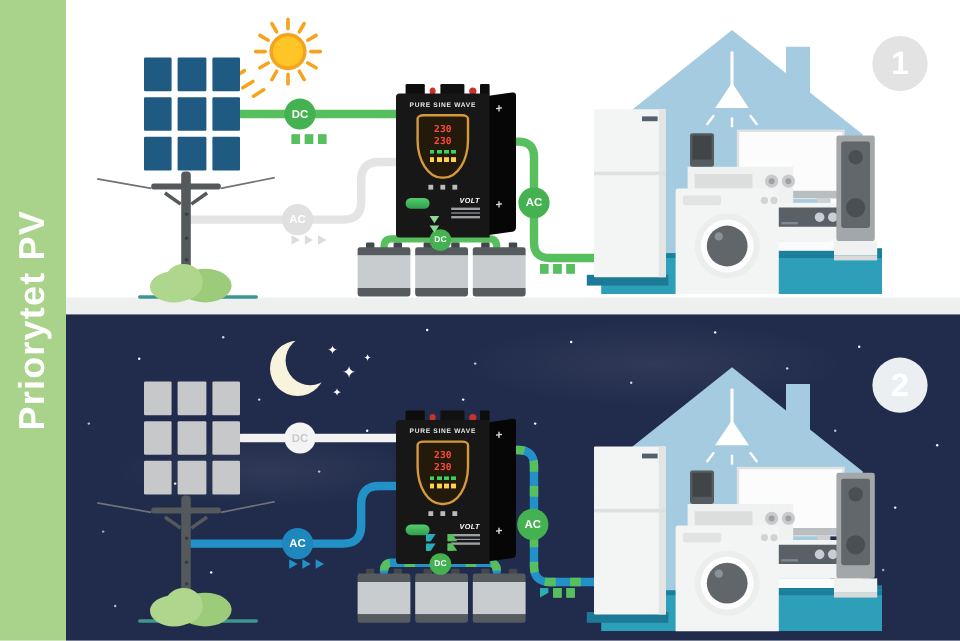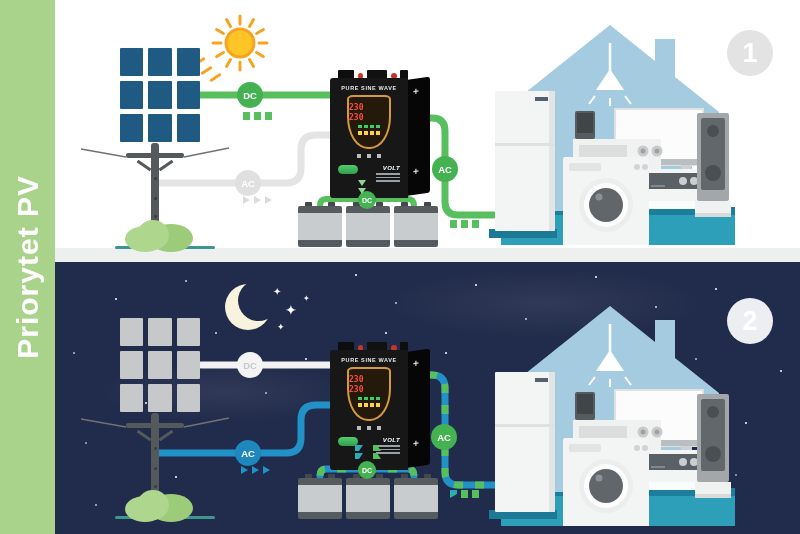--- a/index.html
+++ b/index.html
@@ -106,21 +106,21 @@
   .inv-top .t2{left:24px;width:5px;height:6px;background:#cc3327;border-radius:50%}
   .inv-top .t3{left:33px;width:20px;height:9px;background:#111}
   .inv-top .t4{left:57px;width:6px;height:6px;background:#cc3327;border-radius:50%}
   .inv-top .t5{left:66px;width:8px;height:9px}
   .inv-face{position:absolute;left:0;top:0;width:78px;height:120px;background:var(--inverter-black);
     border-radius:3px 0 0 3px;z-index:1}
   .inv-header{margin-top:7px;text-align:center;color:#e8e8e8;font-size:5.5px;font-weight:700;letter-spacing:.6px}
   .inv-shield{width:44px;height:54px;margin:4px auto 0;background:#241a0b;border:2px solid #d6993b;
     border-radius:6px 6px 21px 21px / 4px 4px 32px 32px;padding-top:6px}
   .seg{font-family:"DejaVu Sans Mono",monospace;font-size:8px;font-weight:700;color:#ff4a3d;
-    line-height:10px}
+    text-align:center;line-height:10px}
   .ledrow{height:3px;margin:2px 9px 0;background:repeating-linear-gradient(90deg,#3ad15c 0 4px,transparent 4px 6px)}
   .ledrow.y{height:4px;margin-top:3px;background:repeating-linear-gradient(90deg,#ffd24a 0 4px,transparent 4px 6px)}
   .inv-icons{display:flex;justify-content:center;gap:6px;margin-top:5px}
   .inv-icons i{width:4px;height:4px;background:#d8d8d8;opacity:.85}
   .inv-foot{display:flex;justify-content:space-between;align-items:flex-start;padding:0 8px;margin-top:7px}
   .inv-btn{width:20px;height:9px;border-radius:5px;background:linear-gradient(#53cc6d,#2f9e4c)}
   .inv-brandcol{display:flex;flex-direction:column;align-items:flex-end}
   .inv-brand{color:#fff;font-size:6px;font-weight:700;font-style:italic;letter-spacing:.4px}
   .mline{width:24px;height:1.5px;background:#9aa0a4;margin-top:2px}
 

